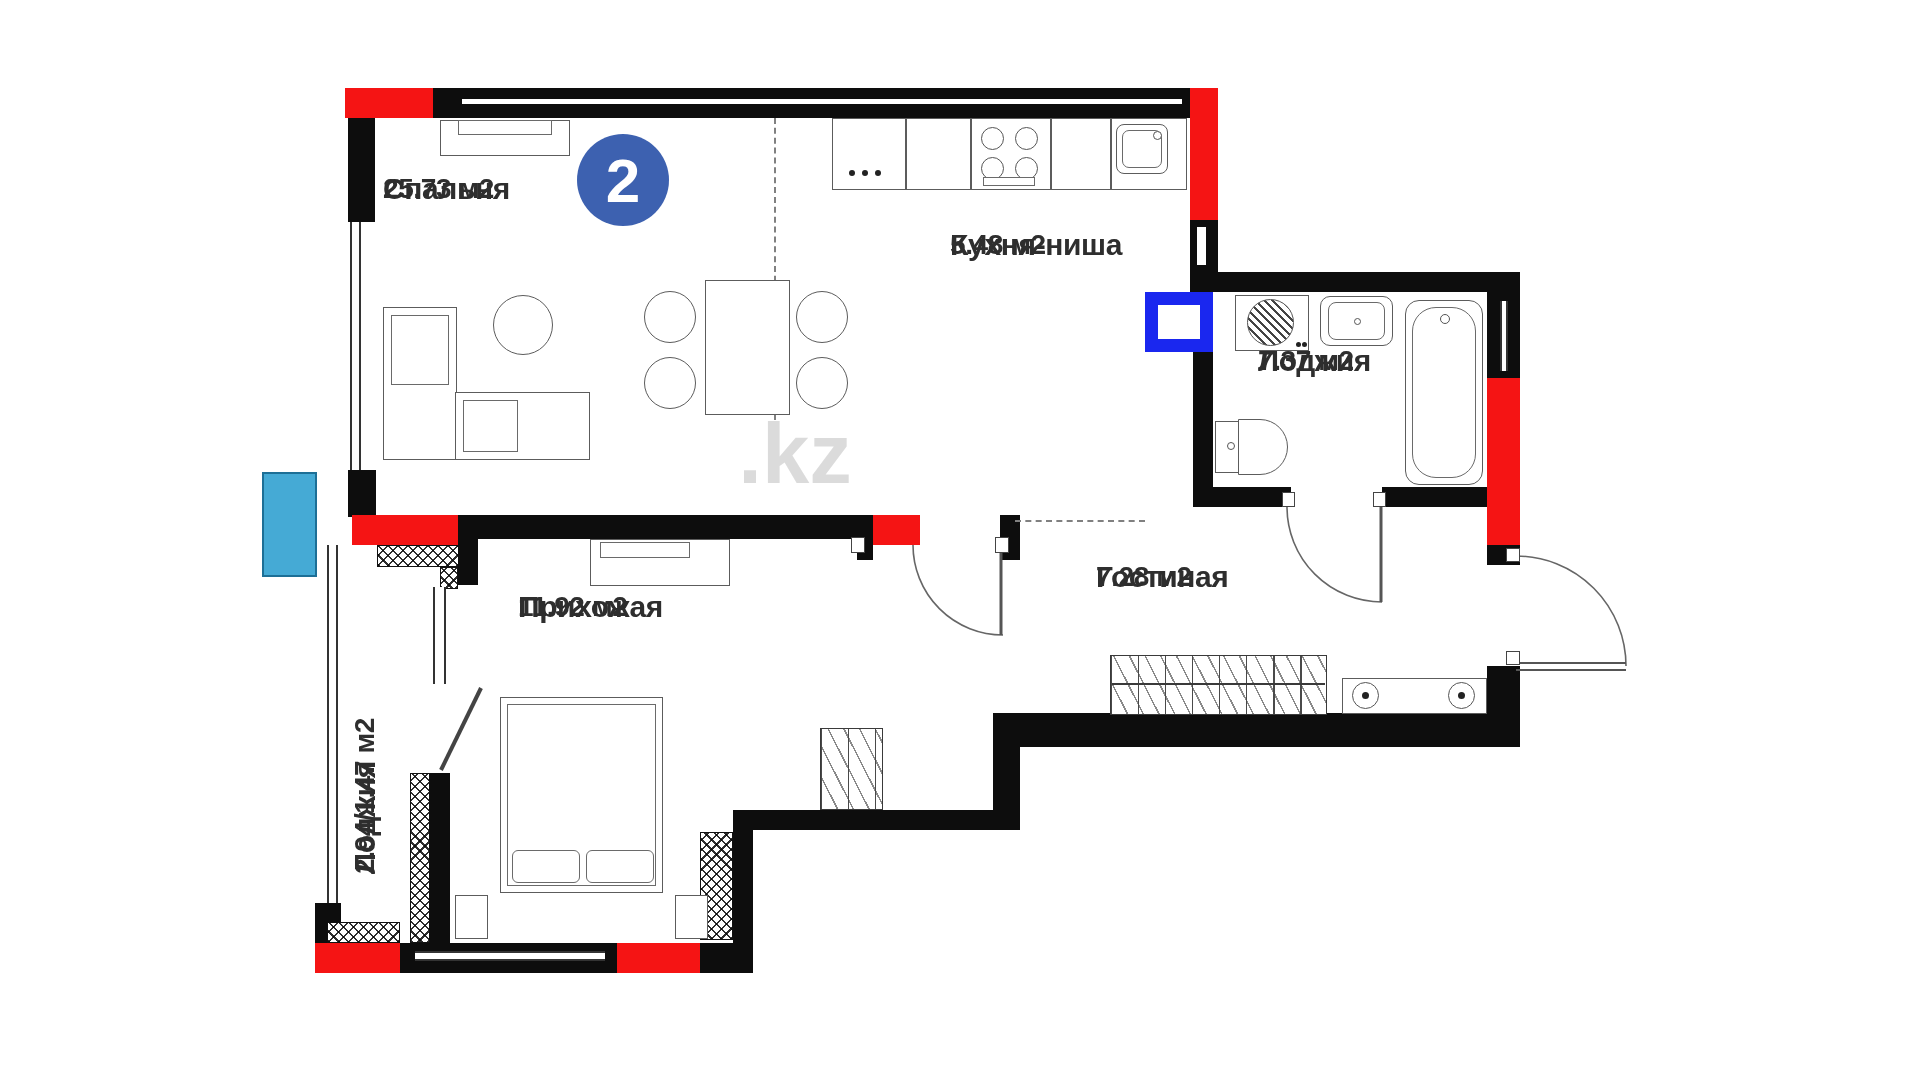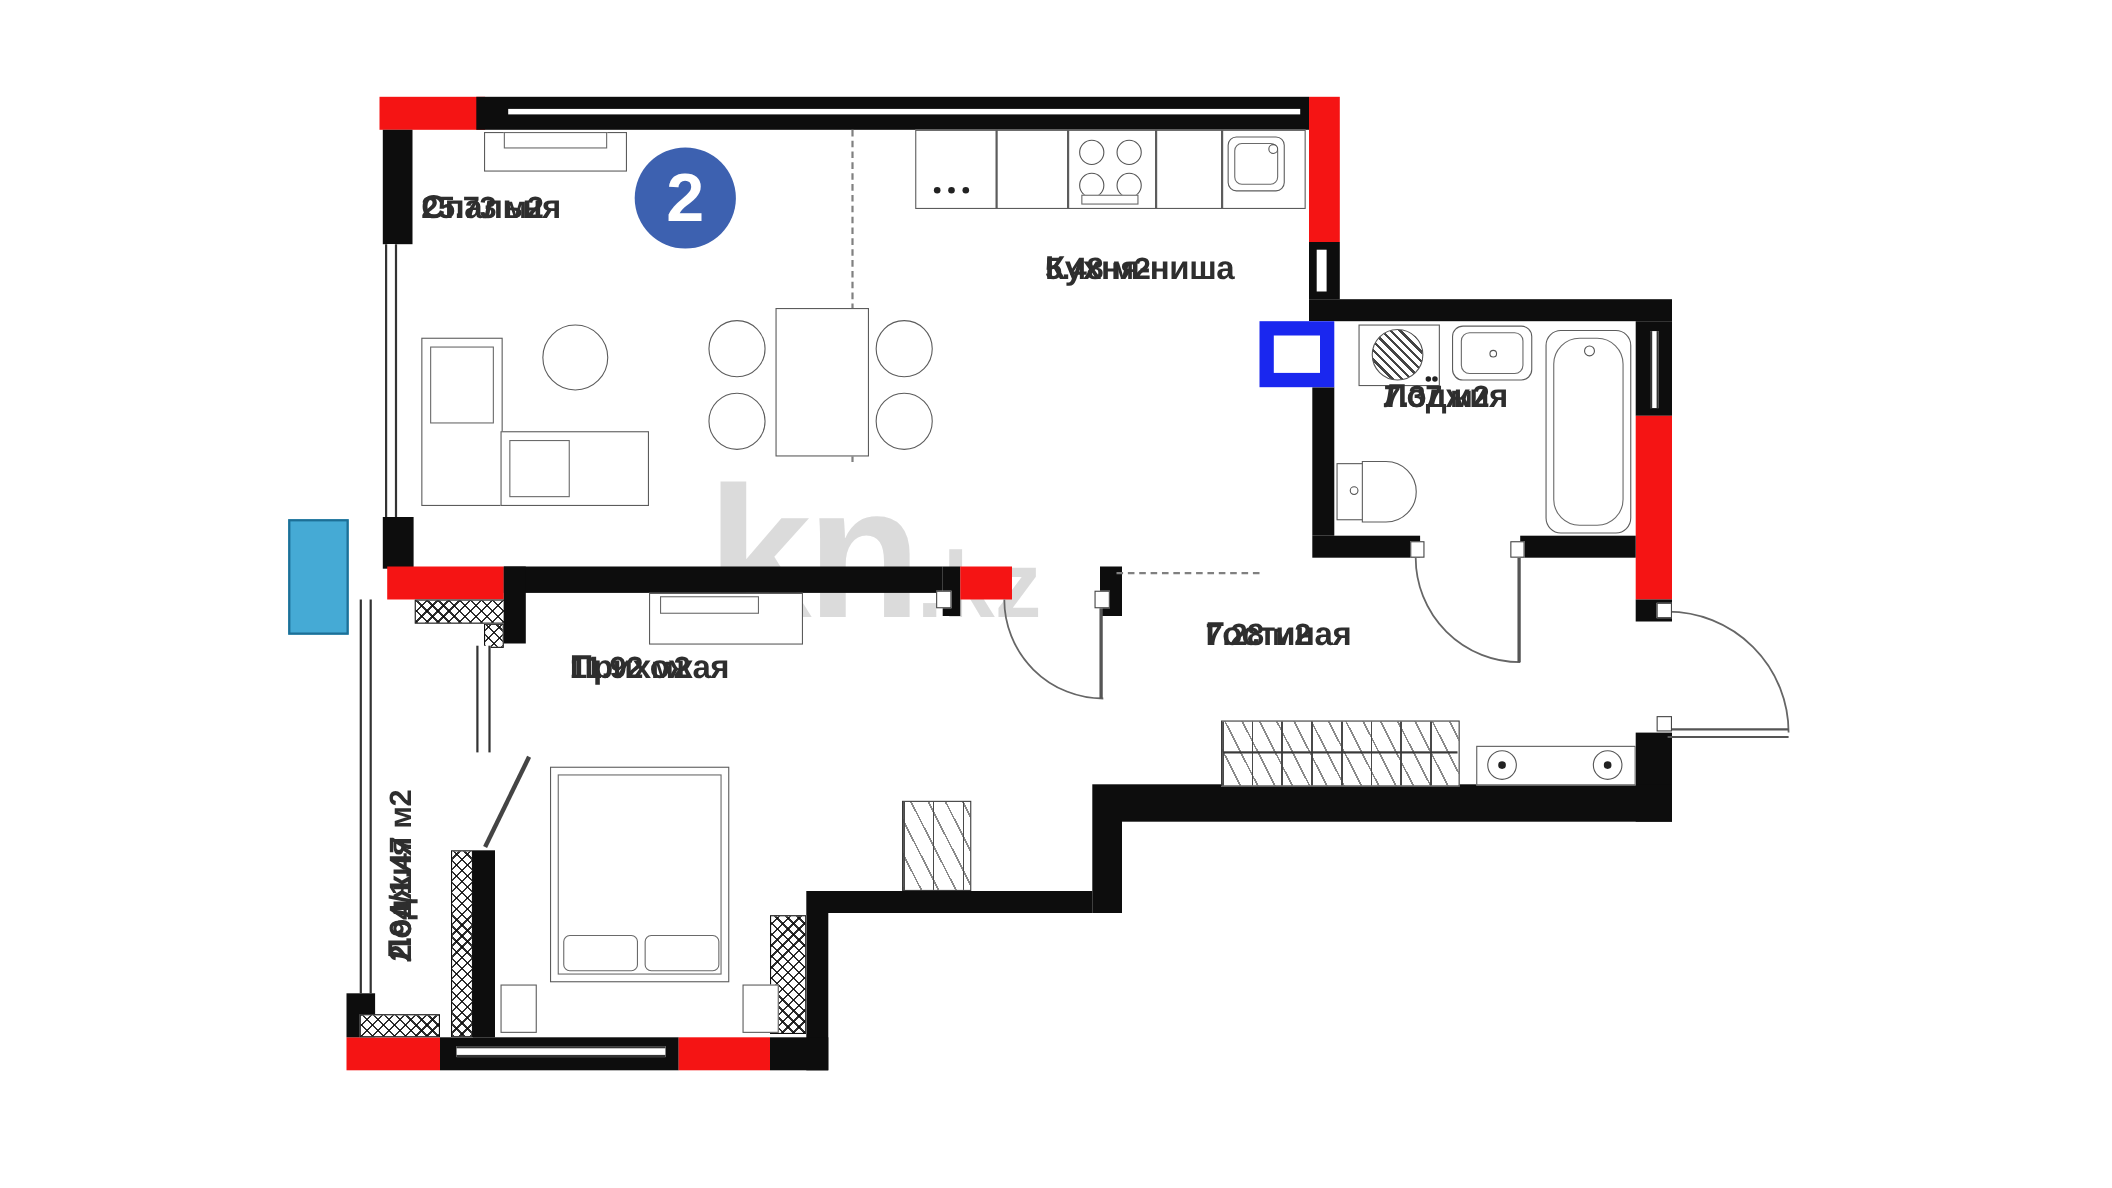--- a/index.html
+++ b/index.html
@@ -38,21 +38,20 @@
   svg{left:0;top:0;}
   .dot{border:1.3px solid #555;border-radius:50%;background:#fff;}
   .blackdot{background:#222;border-radius:50%;}
 </style>
 </head>
 <body>
 
 <div id="stage">
 
   <div id="wm" style="left:555px;top:405px;width:480px;height:235px;">
-    <span class="big">kn</span>
       <span class="small">.kz</span>
   </div>
 
   <div class="r" style="left:345px;top:88px;width:96px;height:30px;"></div>
   <div class="w" style="left:433px;top:88px;width:757px;height:30px;"></div>
   <div class="slot" style="left:462px;top:99px;width:720px;height:5px;"></div>
 
   <div class="w" style="left:348px;top:118px;width:27px;height:104px;"></div>
   <div class="winv" style="left:350px;top:222px;width:11px;height:248px;"></div>
   <div class="w" style="left:348px;top:470px;width:28px;height:47px;"></div>

